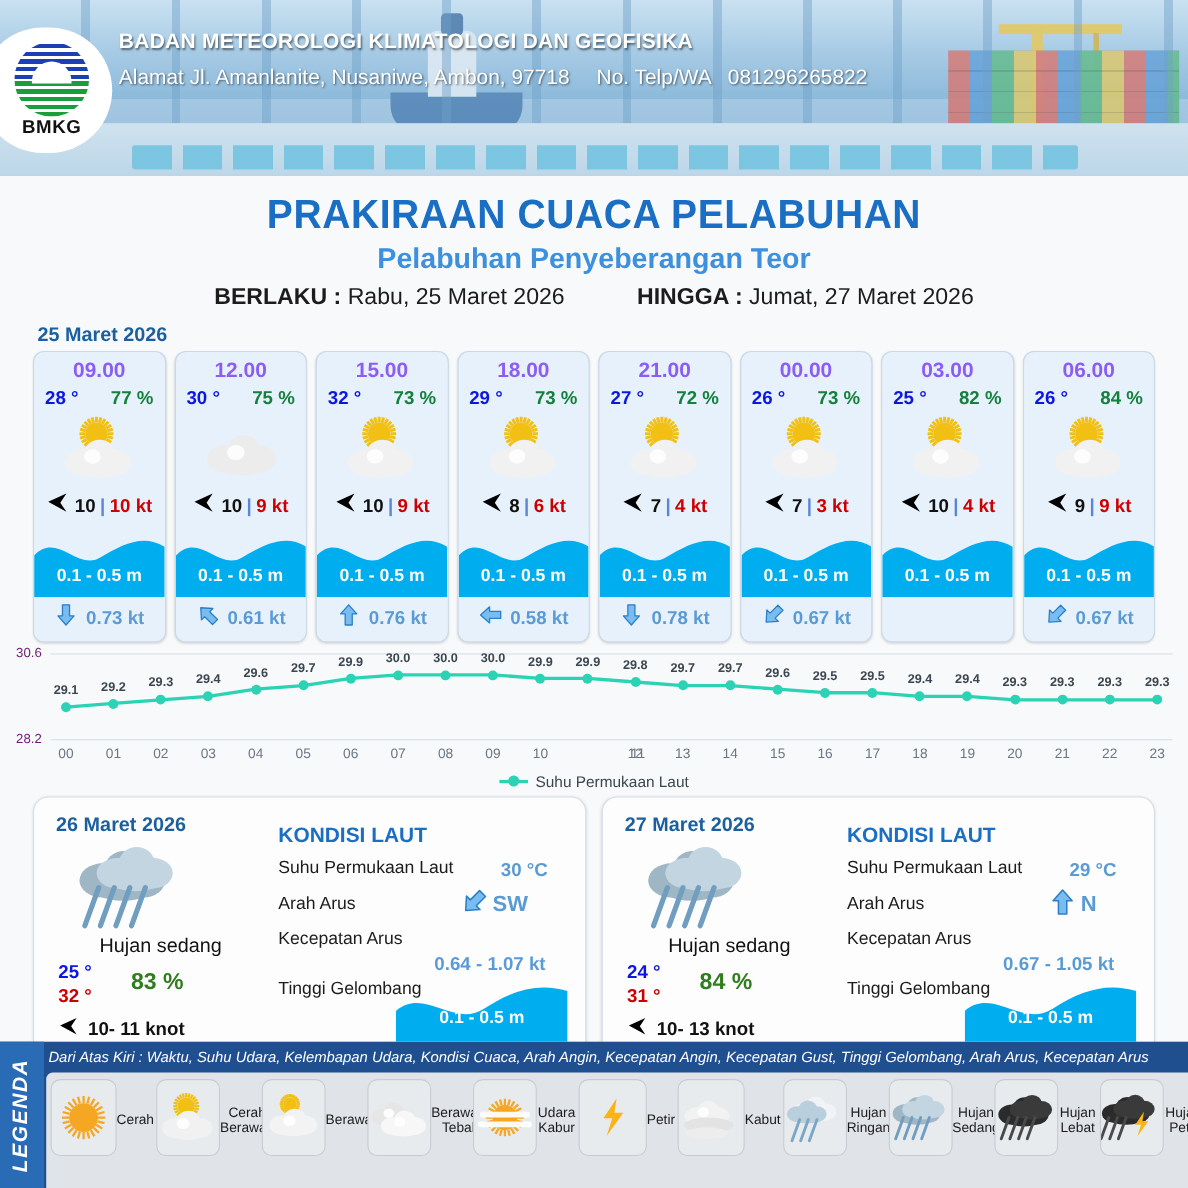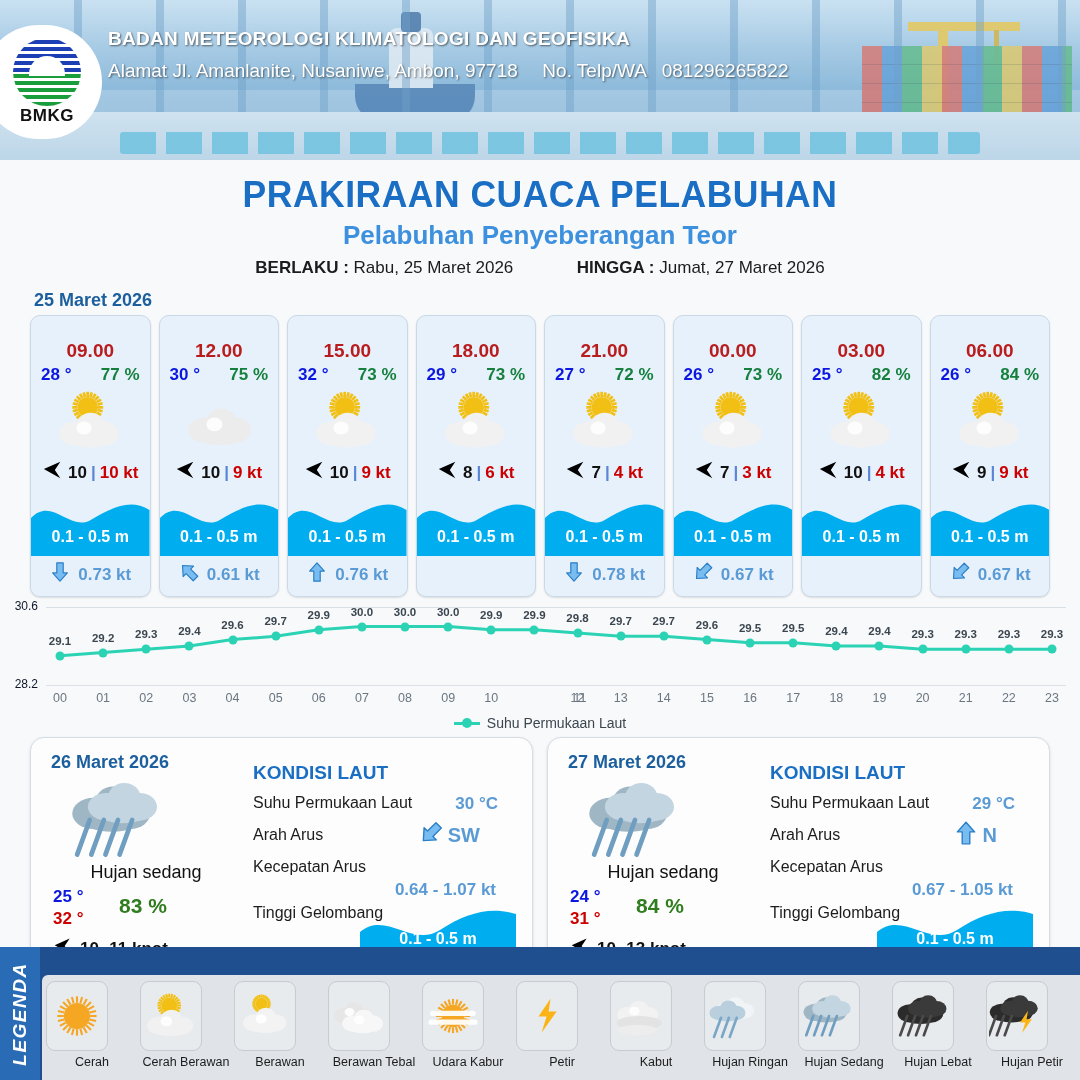--- a/index.html
+++ b/index.html
@@ -106,21 +106,21 @@
   .title-block{ width:1080px; text-align:center; padding-top:14px; }
   .title-main{
     font-size:37px; font-weight:bold; color:#1a6fc4; letter-spacing:.5px;
     font-stretch:condensed; transform:scaleX(.96); transform-origin:center;
     text-shadow: 1px 1px 0 rgba(255,255,255,.9);
   }
   .title-sub{
     font-size:26px; font-weight:bold; color:#3d90dd; margin-top:4px;
   }
   .validity{
-    margin-top:7px; font-size:17px; color:#1c1c1c;
+    margin-top:7px; font-size:21px; color:#1c1c1c;
   }
   .validity .lbl{ font-weight:bold; }
   .validity .gap{ display:inline-block; width:54px; }
 
   
   .date-label{
     margin:12px 0 4px 34px; font-size:18px; font-weight:bold; color:#1c5f9e;
   }
 
   
@@ -128,21 +128,21 @@
     display:flex; gap:8px; padding:0 30px; width:1080px;
   }
   .card{
     width:127px; background:#e7f1fb;
     border:1px solid #cbd9e6; border-radius:10px;
     overflow:hidden; position:relative;
     box-shadow: 0 1px 2px rgba(0,0,0,.12);
     display:flex; flex-direction:column;
   }
   .c-time{
-    text-align:center; font-size:19px; font-weight:bold; color:#b91c1c; padding-top:24px;
+    text-align:center; font-size:19px; font-weight:bold; color:#8b5cf6; padding-top:7px;
   }
   .c-th{
     display:flex; justify-content:space-between; padding:3px 10px 0 10px;
     font-size:17px; font-weight:bold;
   }
   .c-temp{ color:#0b17e0; }
   .c-hum{ color:#15803d; }
   .c-icon{ height:72px; display:flex; align-items:center; justify-content:center; }
   .c-wind{
     display:flex; align-items:center; justify-content:center; gap:4px;
@@ -165,21 +165,21 @@
     display:flex; align-items:center; justify-content:center; gap:7px;
     padding:5px 0 8px 0; font-size:17px; font-weight:bold; color:#5b9bd5;
     background:#e7f1fb;
   }
 
   
   .chart-box{ width:1080px; padding:10px 0 0 0; }
   .chart-area{ position:relative; width:1020px; height:78px; margin-left:46px; }
   .chart-gridline{ position:absolute; left:0; width:1020px; height:1px; background:#d8dfe6; }
   .y-lab{
-    position:absolute; font-size:12px; color:#0f172a; right:1028px; white-space:nowrap;
+    position:absolute; font-size:12px; color:#701a75; right:1028px; white-space:nowrap;
   }
   .pt{ position:absolute; width:9px; height:9px; border-radius:50%; background:#2bd3b4; transform:translate(-50%,-50%); }
   .pt-lab{
     position:absolute; font-size:11.5px; font-weight:bold; color:#3c464f;
     transform:translate(-50%,-100%); white-space:nowrap;
   }
   .x-lab{
     position:absolute; top:84px; font-size:12.5px; color:#6b7680; transform:translateX(-50%);
   }
   .chart-legend{
@@ -248,21 +248,21 @@
   }
   .legend-note{
     position:absolute; left:44px; top:6px; width:1030px;
     font-size:13.5px; font-style:italic; color:#ffffff;
   }
   .legend-items{
     position:absolute; left:42px; top:28px; width:1038px; height:105px;
     background:#e0e4e8; border-radius:6px 0 0 0;
     display:flex; align-items:flex-start; padding:6px 2px 0 4px; gap:2px;
   }
-  .leg-item{ width:94px; display:flex; flex-direction:column; }
+  .leg-item{ width:94px; display:flex; align-items:center; }
   .leg-box{
     width:62px; height:70px; background:#e8ebee; border:1px solid #c6ccd2;
     border-radius:9px; display:flex; align-items:center; justify-content:center;
   }
   .leg-txt{ font-size:12.5px; color:#1c1c1c; margin-top:4px; text-align:center; }
 </style>
 </head>
 <body>
 
 <div class="header">
@@ -536,20 +536,26 @@
       <span class="wnum">8</span>
       <span class="bar">|</span>
       <span class="gust">6 kt</span>
     </div>
     <div class="wave-wrap">
       <div class="wave-top"></div>
       <svg class="wave-svg" viewBox="0 0 127 64" preserveAspectRatio="none">
     <path d="M0 26 C 22 4, 42 40, 64 28 C 86 16, 106 6, 127 18 L127 64 L0 64 Z" fill="#00aeef"></path>
   </svg>
       <div class="wave-text">0.1 - 0.5 m</div>
+    </div>
+    <div class="c-cur">
+      <span><svg width="22" height="22" viewBox="0 0 24 24" style="transform:rotate(270deg)">
+    <path d="M12 2 L20 11 L15.5 11 L15.5 22 L8.5 22 L8.5 11 L4 11 Z" fill="#79bdf0" stroke="#2a7fc9" stroke-width="1.3" stroke-linejoin="round"></path>
+          </svg></span>
+      <span>0.58 kt</span>
     </div>
     </div>
     <div class="card">
     <div class="c-time">21.00</div>
     <div class="c-th">
       <span class="c-temp">27 °</span>
       <span class="c-hum">72 %</span>
     </div>
     <div class="c-icon">
         <svg width="76" height="64" viewBox="0 0 64 56" xmlns="http://www.w3.org/2000/svg">
@@ -1001,20 +1007,21 @@
       </svg>
       <div class="sea-wave-text">0.1 - 0.5 m</div>
     </div>
     </div>
   </div>
 
 <div class="legend-bar">
   <div class="legend-side">
     <span>LEGENDA</span>
   </div>
+  <div class="legend-note">Dari Atas Kiri : Waktu, Suhu Udara, Kelembapan Udara, Kondisi Cuaca, Arah Angin, Kecepatan Angin, Kecepatan Gust, Tinggi Gelombang, Arah Arus, Kecepatan Arus</div>
   <div class="legend-items" id="legend-items">
       <div class="leg-item">
     <div class="leg-box">
           <svg width="56" height="52" viewBox="0 0 64 56" xmlns="http://www.w3.org/2000/svg">
             <circle cx="32" cy="28" r="15" fill="#f5a623"></circle>
             <line x1="47" y1="28" x2="54.5" y2="28" stroke="#f5a623" stroke-width="2.4"></line>
             <line x1="46.488887394336025" y1="31.882285676537812" x2="53.73333109150404" y2="33.823428514806714" stroke="#f5a623" stroke-width="2.4"></line>
             <line x1="44.99038105676658" y1="35.5" x2="51.48557158514987" y2="39.25" stroke="#f5a623" stroke-width="2.4"></line>
             <line x1="42.60660171779821" y1="38.60660171779821" x2="47.90990257669732" y2="43.90990257669732" stroke="#f5a623" stroke-width="2.4"></line>
             <line x1="39.5" y1="40.99038105676658" x2="43.25" y2="47.48557158514987" stroke="#f5a623" stroke-width="2.4"></line>

